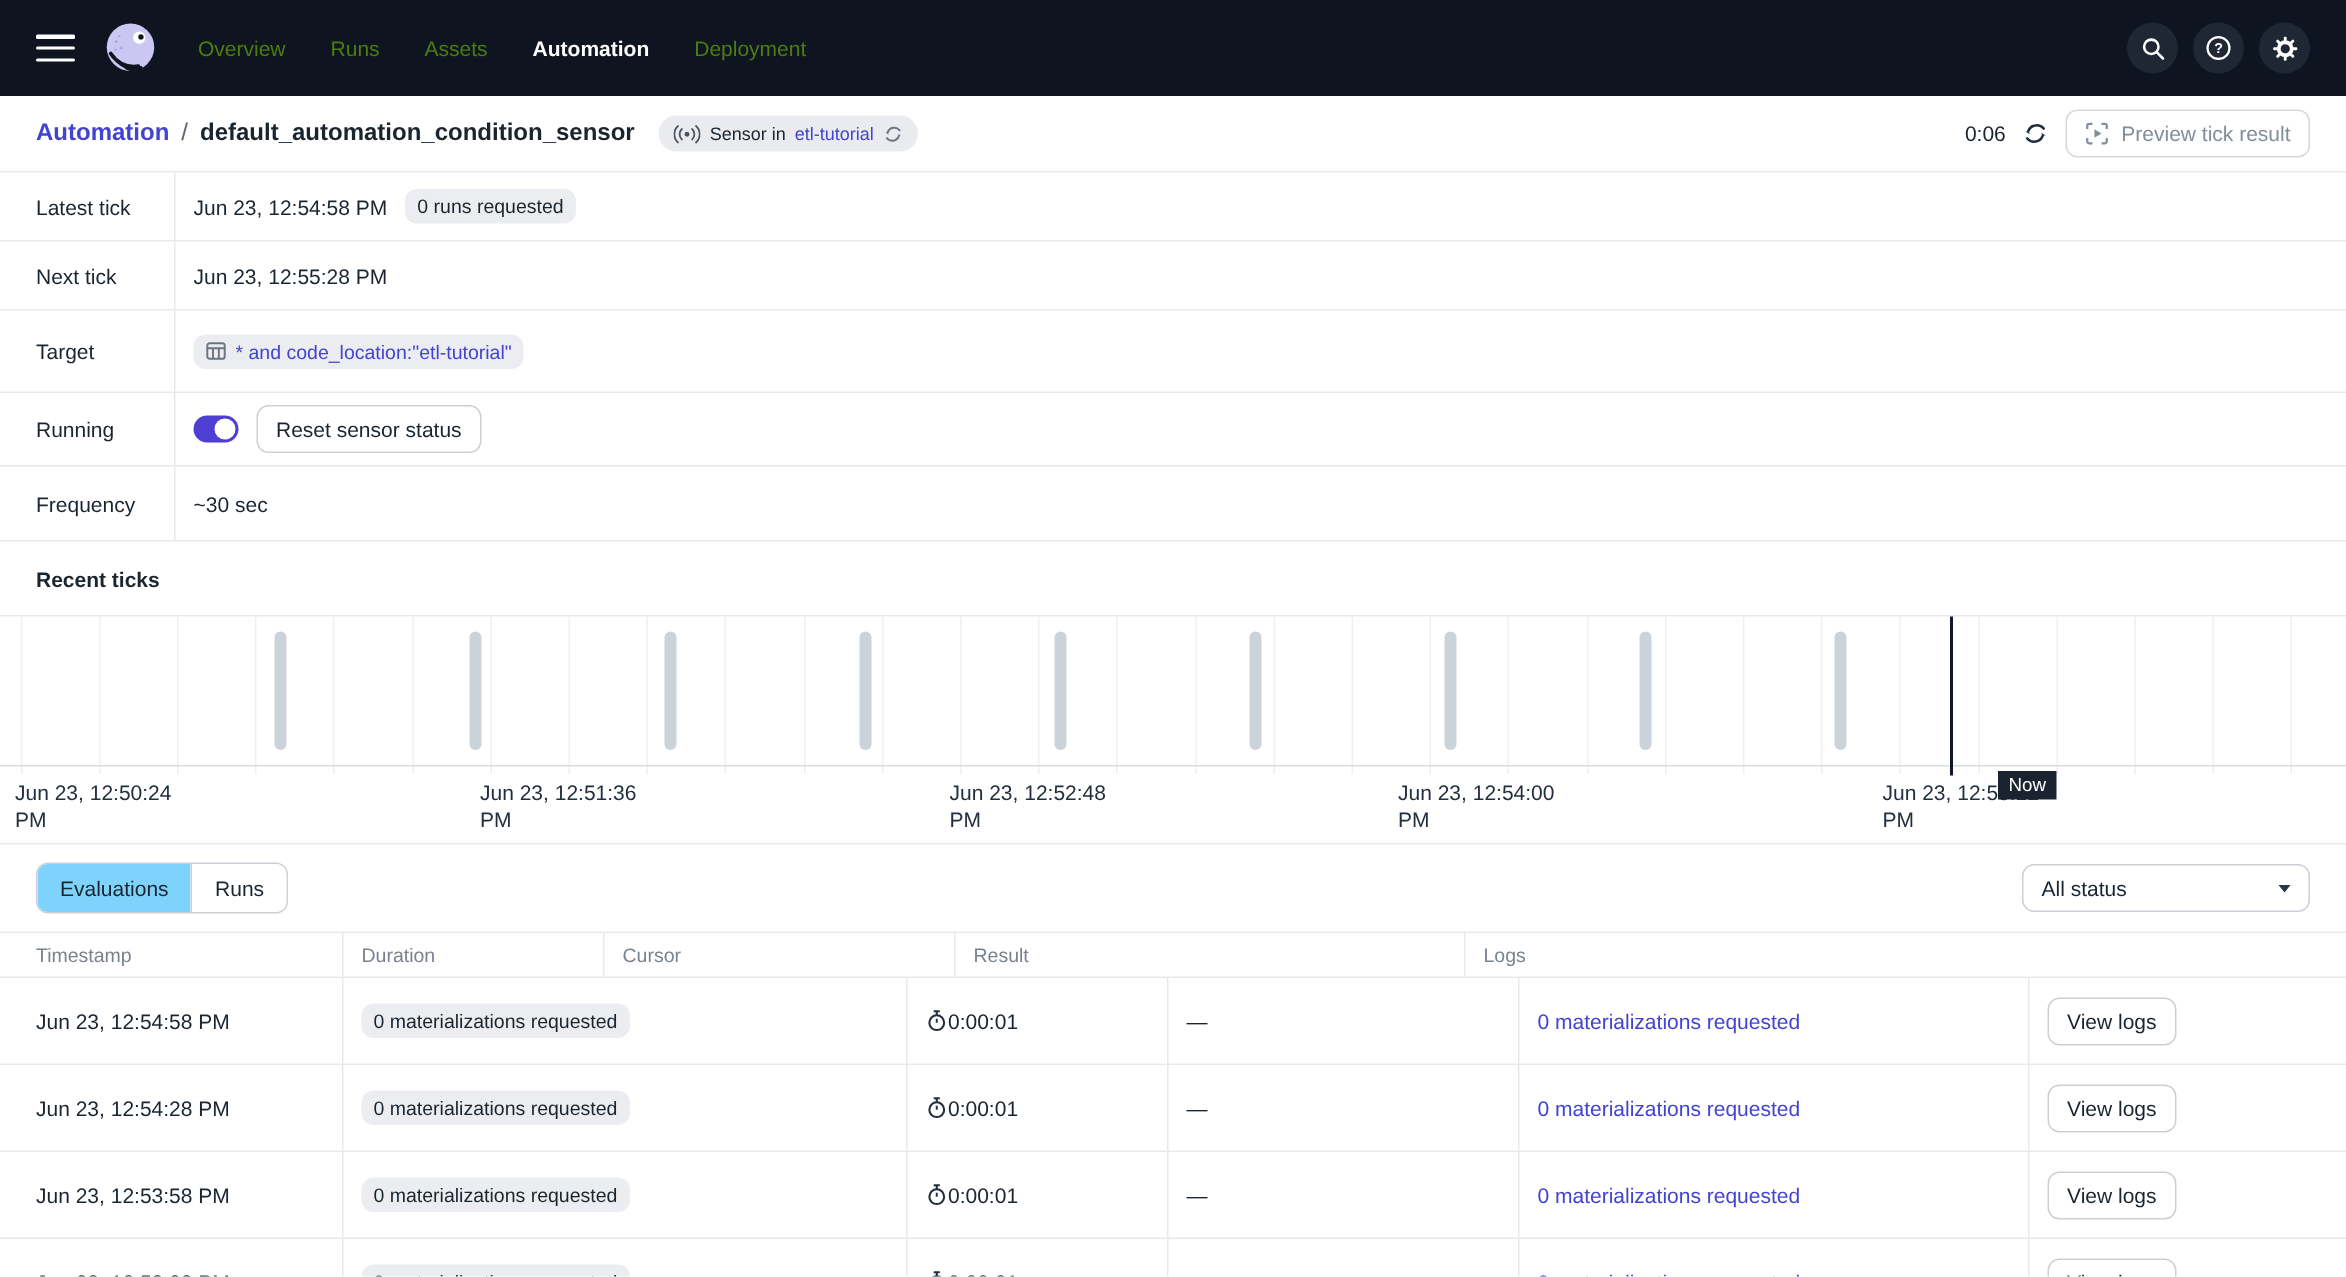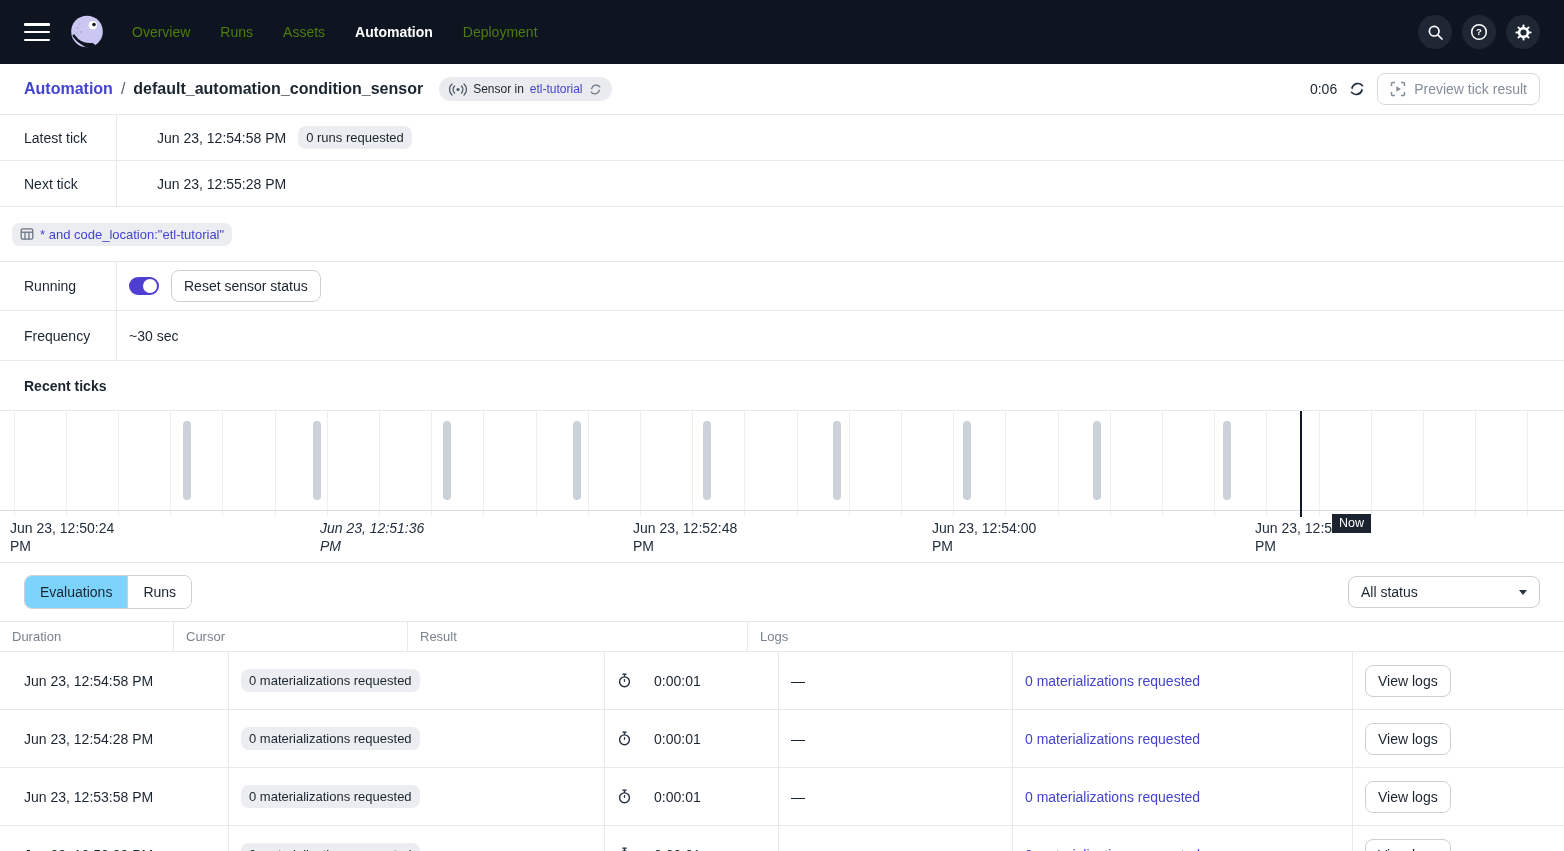--- a/index.html
+++ b/index.html
@@ -37,21 +37,21 @@
   .countdown{font-size:14px;color:var(--text);}
   .refresh-btn{background:none;border:none;cursor:pointer;display:flex;align-items:center;}
   .preview-btn{height:32px;display:flex;align-items:center;gap:8px;background:#fff;
     border:1px solid #D5D9DE;border-radius:8px;padding:0 12px;color:#848E9B;font-size:14px;cursor:default;}
 
   
   .info-row{display:flex;align-items:stretch;border-bottom:1px solid var(--border);}
   .info-label{width:117px;flex:0 0 117px;border-right:1px solid var(--border);
     display:flex;align-items:center;padding-left:24px;font-size:14px;color:var(--text);}
   .info-value{display:flex;align-items:center;gap:12px;padding-left:12px;font-size:14px;}
-  .h46{height:46px;gap:28px;} .h55{height:55px;} .h49{height:49px;} .h50{height:50px;}
+  .h46{height:46px;} .h55{height:55px;} .h49{height:49px;} .h50{height:50px;}
   .pill{background:var(--pill-bg);border-radius:8px;padding:4px 8px;font-size:13px;color:var(--text);
     display:inline-flex;align-items:center;gap:6px;white-space:nowrap;}
   .pill .sel{color:var(--accent);}
   .toggle{width:30px;height:18px;border-radius:9px;background:var(--toggle);position:relative;
     border:none;cursor:pointer;flex:0 0 30px;}
   .toggle .knob{position:absolute;top:2px;right:2px;width:14px;height:14px;border-radius:50%;background:#fff;}
   .btn{background:#fff;border:1px solid var(--border-strong);border-radius:8px;height:32px;
     padding:0 12px;font-size:14px;color:var(--text);cursor:pointer;font-family:inherit;}
 
   
@@ -85,21 +85,21 @@
   .trow{height:58px;align-items:center;border-bottom:1px solid var(--border);}
   .hcell{font-size:13px;color:var(--text-gray);height:100%;display:flex;align-items:center;}
   .cell{height:100%;display:flex;align-items:center;font-size:14px;}
   .hcell,.cell{border-right:1px solid var(--border);padding-left:12px;}
   .c1{width:229px;flex:0 0 229px;padding-left:24px;}
   .c2{width:376px;flex:0 0 376px;}
   .c3{width:174px;flex:0 0 174px;}
   .c4{width:234px;flex:0 0 234px;}
   .c5{width:340px;flex:0 0 340px;}
   .c6{flex:1;border-right:none;}
-  .dur{display:flex;align-items:flex-start;gap:22px;}
+  .dur{display:flex;align-items:flex-start;gap:0;}
   .link{color:var(--accent);text-decoration:none;cursor:pointer;}
 </style>
 </head>
 <body>
 
 <header class="topnav">
   <button class="hamburger" aria-label="menu">
     <span></span>
       <span></span>
       <span></span>
@@ -209,20 +209,21 @@
     <span class="pill">0 runs requested</span>
   </div>
 </div>
 <div class="info-row h46">
   <div class="info-label">Next tick</div>
   <div class="info-value">
       <span>Jun 23, 12:55:28 PM</span>
     </div>
 </div>
 <div class="info-row h55">
+  <div class="info-label">Target</div>
   <div class="info-value">
     <span class="pill">
       <svg width="14" height="14" viewBox="0 0 14 14">
         <rect x="1.2" y="1.8" width="11.6" height="10.4" rx="1.6" fill="none" stroke="#6B7584" stroke-width="1.3"></rect>
         <line x1="1.2" y1="5.2" x2="12.8" y2="5.2" stroke="#6B7584" stroke-width="1.3"></line>
         <line x1="5" y1="5.2" x2="5" y2="12.2" stroke="#6B7584" stroke-width="1.3"></line>
         <line x1="8.9" y1="5.2" x2="8.9" y2="12.2" stroke="#6B7584" stroke-width="1.3"></line>
       </svg>
       <span class="sel">* and code_location:"etl-tutorial"</span>
     </span>
@@ -282,39 +283,40 @@
 <div class="tick-bar" title="Jun 23, 12:50:58 PM" style="left: 183px;"></div>
     <div class="tick-bar" title="Jun 23, 12:51:28 PM" style="left: 313px;"></div>
     <div class="tick-bar" title="Jun 23, 12:51:58 PM" style="left: 443px;"></div>
     <div class="tick-bar" title="Jun 23, 12:52:28 PM" style="left: 573px;"></div>
     <div class="tick-bar" title="Jun 23, 12:52:58 PM" style="left: 703px;"></div>
     <div class="tick-bar" title="Jun 23, 12:53:28 PM" style="left: 833px;"></div>
     <div class="tick-bar" title="Jun 23, 12:53:58 PM" style="left: 963px;"></div>
     <div class="tick-bar" title="Jun 23, 12:54:28 PM" style="left: 1093px;"></div>
     <div class="tick-bar" title="Jun 23, 12:54:58 PM" style="left: 1223px;"></div>
     <div class="axis-label" style="left: 10px;">Jun 23, 12:50:24 PM</div>
-    <div class="axis-label" style="left: 320px; font-style: italic;">Jun 23, 12:51:36 PM</div>
+    <div class="axis-label" style="left: 320px;">Jun 23, 12:51:36 PM</div>
     <div class="axis-label" style="left: 633px;">Jun 23, 12:52:48 PM</div>
     <div class="axis-label" style="left: 932px;">Jun 23, 12:54:00 PM</div>
     <div class="axis-label" style="left: 1255px;">Jun 23, 12:55:12 PM</div>
   </div>
 
 <div class="tabs-row">
   <div class="segmented">
     <button class="seg active">Evaluations</button>
     <button class="seg">Runs</button>
   </div>
   <button class="dropdown">
     <span>All status</span>
     <span class="caret"></span>
   </button>
 </div>
 
 <div class="ttable">
   <div class="thead">
+    <div class="hcell c1">Timestamp</div>
     <div class="hcell c3">Duration</div>
     <div class="hcell c4">Cursor</div>
     <div class="hcell c5">Result</div>
     <div class="hcell c6">Logs</div>
   </div>
   <div>
   <div class="trow">
     <div class="cell c1">Jun 23, 12:54:58 PM</div>
     <div class="cell c2">
       <span class="pill">0 materializations requested</span>

